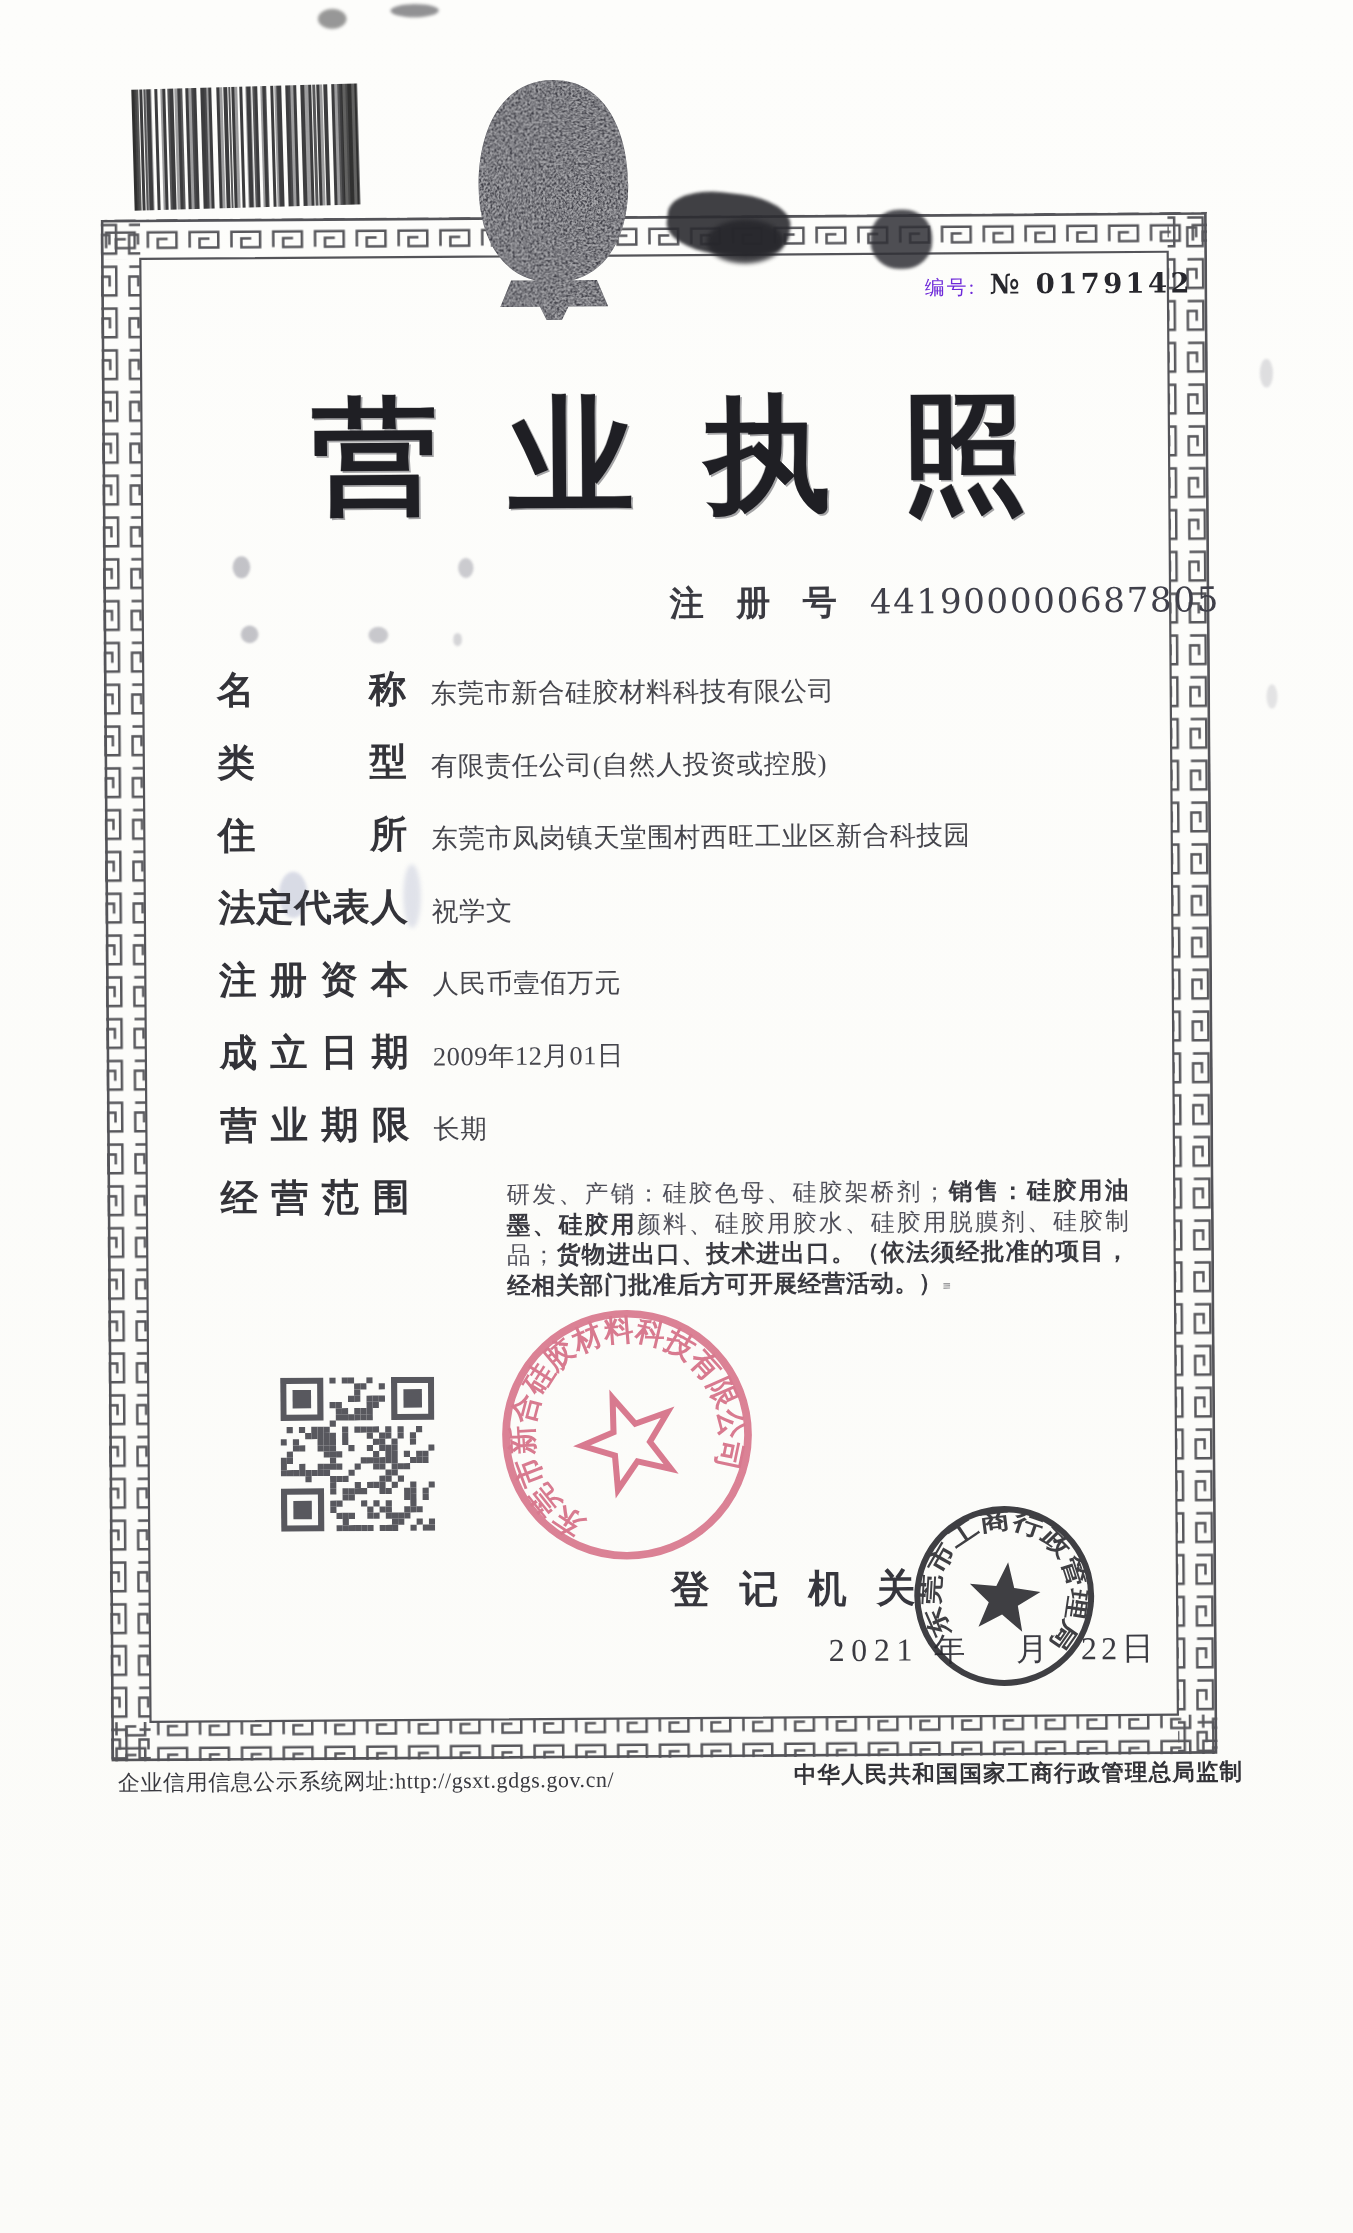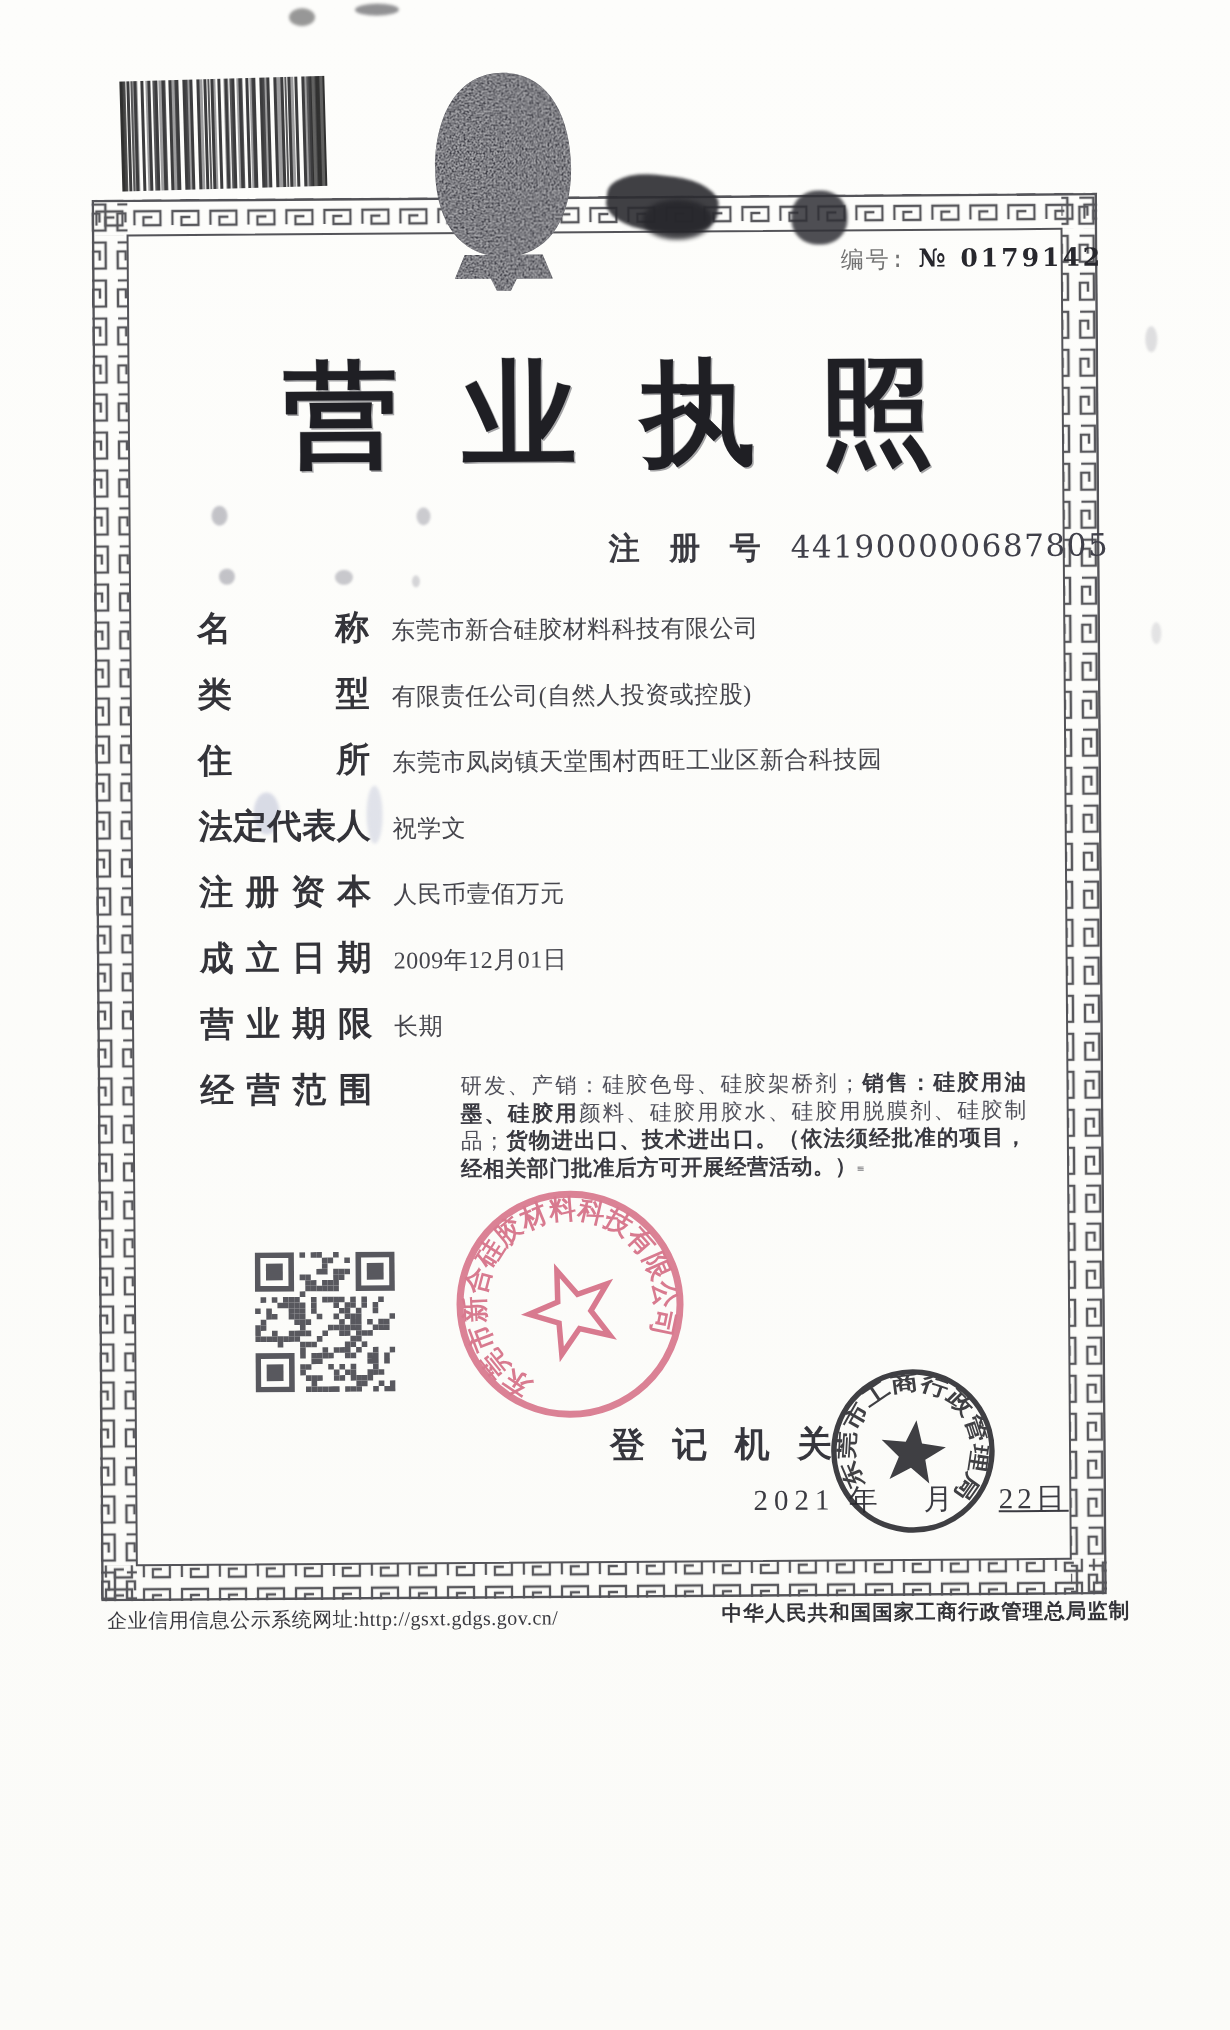--- a/index.html
+++ b/index.html
@@ -25,21 +25,21 @@
       repeating-linear-gradient(90deg,rgba(50,50,55,.55) 0 5px,rgba(0,0,0,0) 5px 13px),
       repeating-linear-gradient(0deg,rgba(255,255,255,.25) 0 2px,rgba(0,0,0,0) 2px 6px);
     filter:blur(.4px) contrast(.95);
   }
 
   
   .emblem{position:absolute;left:424px;top:64px;width:170px;height:236px;}
 
   
   .serial{position:absolute;left:846px;top:246px;display:flex;align-items:baseline;}
-  .serial .lab{font-size:23px;color:#737373;letter-spacing:2px;font-family:Liberation Mono, monospace;}
+  .serial .lab{font-size:18px;color:#6d28d9;letter-spacing:2px;}
   .serial .num{margin-left:12px;font-size:25px;font-weight:bold;color:#27272d;letter-spacing:3px;font-family:"DejaVu Serif",serif;}
 
   
   .title{
     position:absolute;left:288px;top:338px;width:650px;height:130px;
     font-family:"Liberation Sans","DejaVu Sans",sans-serif;
     font-size:114px;font-weight:900;color:#242428;
     text-shadow:1.5px 1.5px 0 rgba(95,95,100,.55), -0.5px -0.5px 0 rgba(60,60,65,.4);
     filter:contrast(1.05);
   }
@@ -65,21 +65,21 @@
   .qr{position:absolute;left:253px;top:1250px;width:140px;height:140px;opacity:.85;}
 
   
   .redstamp{position:absolute;left:448px;top:1184px;width:240px;height:240px;transform:rotate(-21deg);opacity:.78;}
 
   
   .registrar{position:absolute;left:607px;top:1422px;width:222px;font-size:35px;font-weight:bold;color:#36363d;}
   .dateline{position:absolute;left:750px;top:1482px;display:flex;align-items:baseline;font-size:29px;color:#3b3b42;}
   .dateline .d1{letter-spacing:6px;}
   .dateline .d2{margin-left:40px;}
-  .dateline .d3{margin-left:46px;letter-spacing:4px;text-decoration:underline;}
+  .dateline .d3{margin-left:30px;letter-spacing:4px;}
 
   
   .blackstamp{position:absolute;left:825px;top:1366px;width:170px;height:172px;transform:rotate(7deg);opacity:.88;}
 
   
   .footer-l{position:absolute;left:103px;top:1604px;font-size:20px;color:#3a3a40;letter-spacing:.5px;}
   .footer-r{position:absolute;right:104px;top:1600px;font-size:20.5px;font-weight:bold;color:#333338;letter-spacing:1px;}
 
   
   .art{position:absolute;border-radius:50%;}

